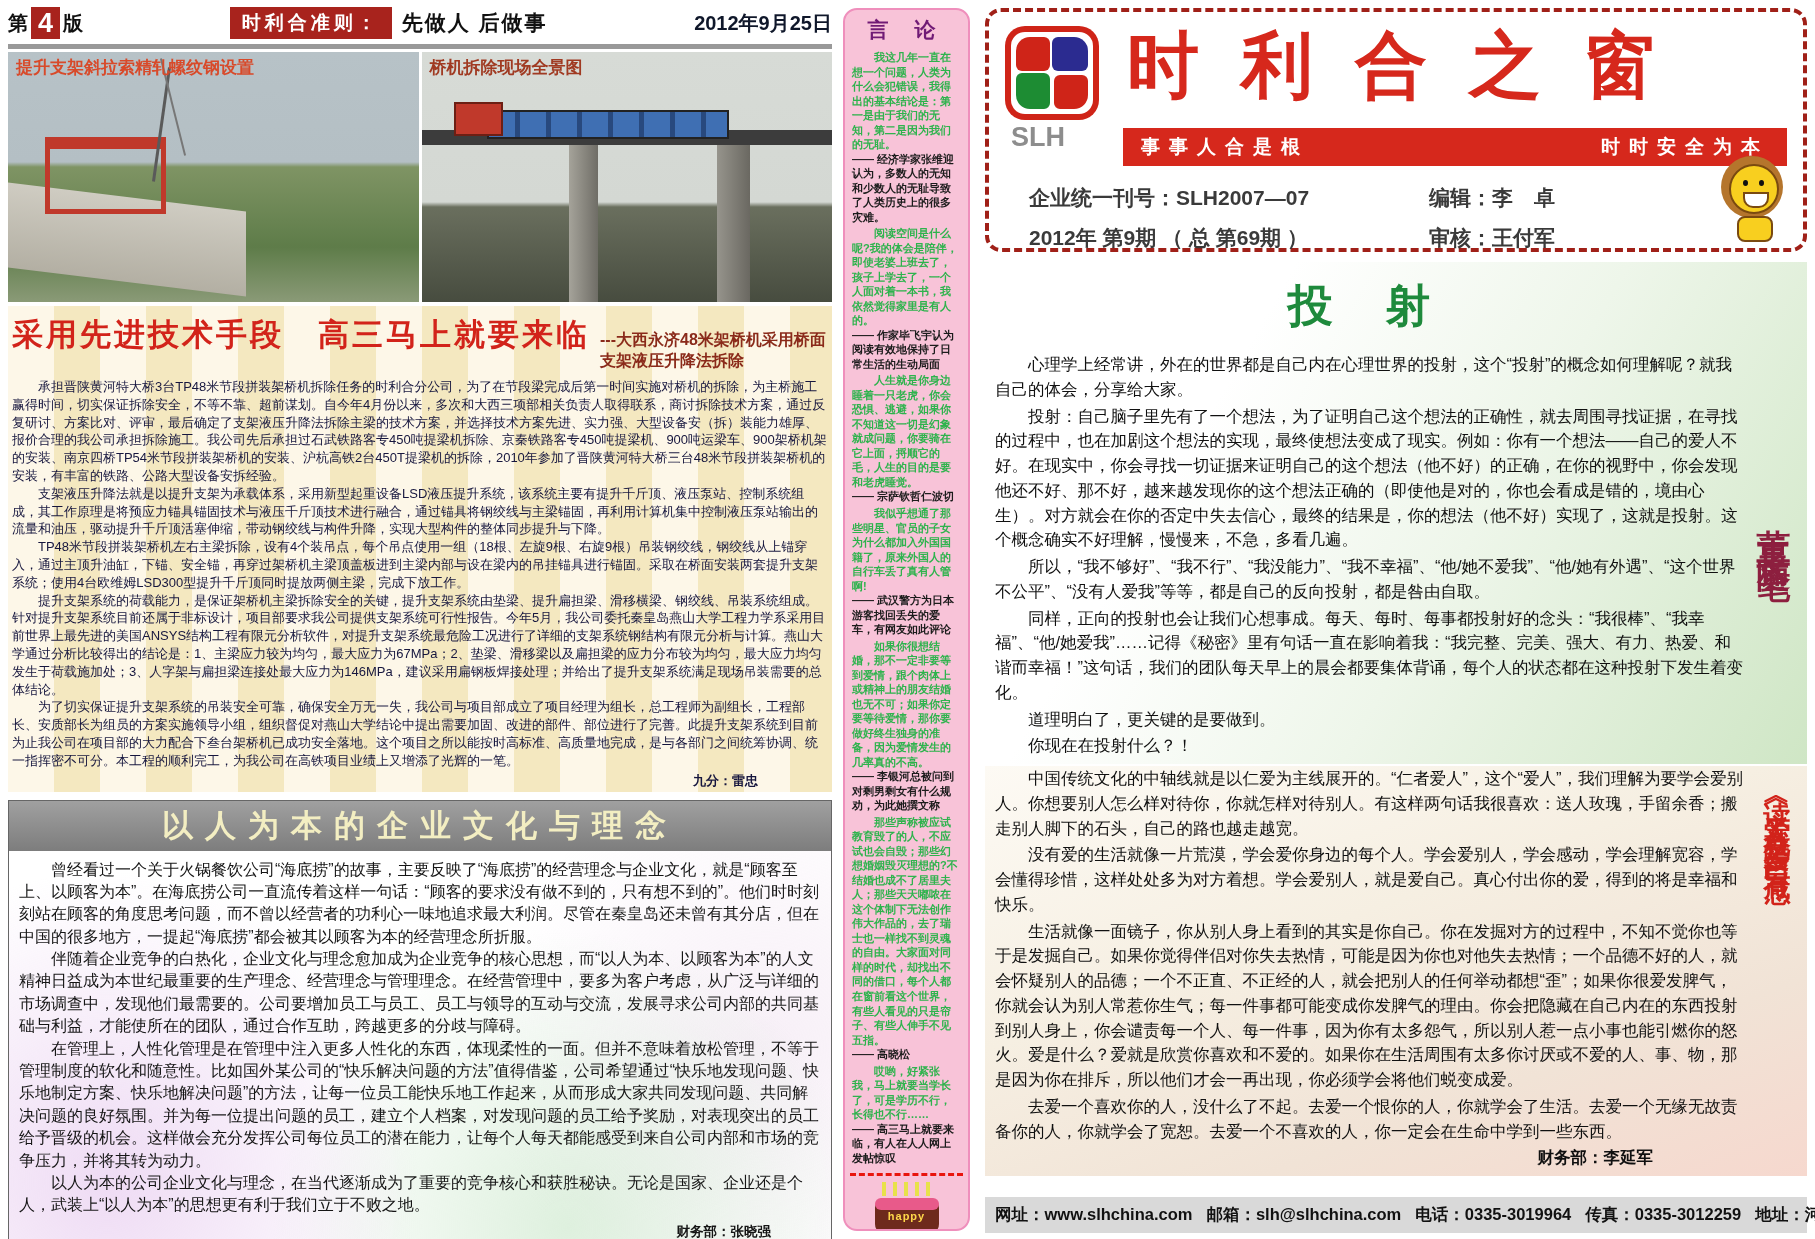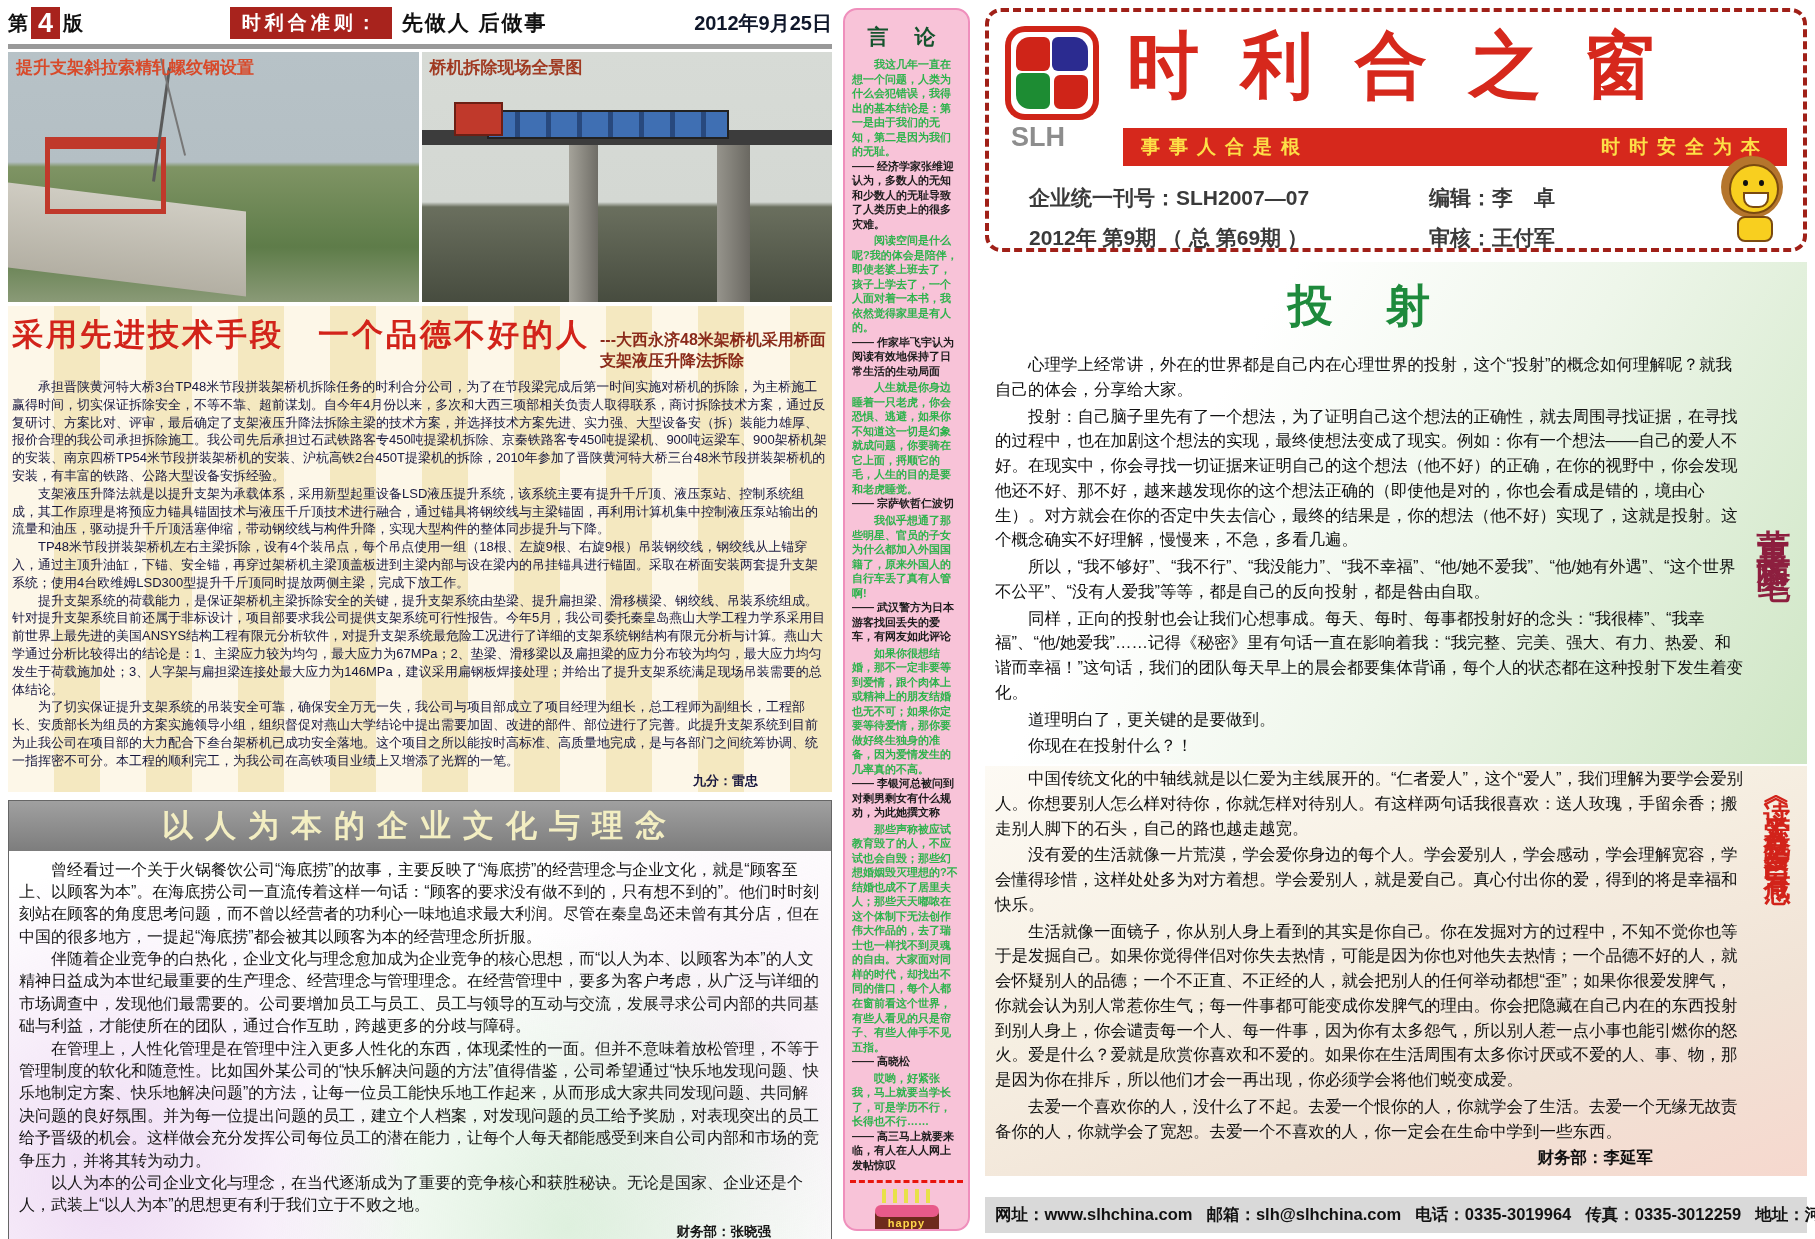--- a/index.html
+++ b/index.html
@@ -45,21 +45,21 @@
     radial-gradient(circle at 12% 85%,rgba(225,190,235,.55),transparent 38%),
     radial-gradient(circle at 68% 95%,rgba(195,228,195,.55),transparent 42%),
     radial-gradient(circle at 92% 55%,rgba(235,215,235,.4),transparent 35%),#fff;overflow:hidden;}
   .a2-titlebar{margin:0;background:linear-gradient(180deg,#a0a0a0,#7d7d7d);color:#f3eec2;font-size:31px;text-align:center;letter-spacing:12px;padding:4px 0;font-weight:bold;font-family:"DejaVu Serif",serif;}
   .a2-body{padding:8px 10px 0;}
   .a2-body p{margin:0;text-indent:2em;font-size:16px;line-height:1.4;color:#151515;}
   .a2-sign{text-align:right;padding:6px 60px 8px 0;font-weight:bold;font-size:13.5px;color:#151515;}
 
   
   .pink-col{position:absolute;left:843px;top:8px;width:127px;height:1223px;background:#f8c3d8;border:2px solid #ef8fbc;border-radius:14px;padding:6px 7px;box-sizing:border-box;overflow:hidden;}
-  .pc-title{color:#14532d;font-size:21px;letter-spacing:10px;text-align:center;margin:7px 0 6px;font-weight:bold;}
+  .pc-title{color:#701a75;font-size:21px;letter-spacing:10px;text-align:center;margin:0 0 6px;font-weight:bold;}
   .quote{margin:0 0 2px;}
   .q-text{color:#2eb34d;margin:0;text-indent:2em;font-size:11px;line-height:1.32;font-weight:bold;}
   .q-attr{color:#1c1c1c;margin:0;font-size:11px;line-height:1.32;font-weight:bold;}
   .pc-divider{border-top:3px dashed #e8150d;margin:8px -2px 6px;}
   .pc-cake{position:relative;width:64px;height:56px;margin:2px auto 4px;}
   .cake-candles{position:absolute;top:0;left:7px;width:50px;height:14px;background:repeating-linear-gradient(90deg,#e8e14a 0 4px,transparent 4px 11px);}
   .cake-body{position:absolute;bottom:4px;left:0;width:64px;height:34px;background:#6e2a1c;border-radius:8px 8px 10px 10px;}
   .cake-top{position:absolute;bottom:28px;left:0;width:64px;height:12px;background:#e85a8a;border-radius:8px;}
   .cake-label{position:absolute;bottom:16px;width:64px;text-align:center;color:#ffd84a;font-size:11px;font-weight:bold;letter-spacing:1px;}
 
@@ -68,21 +68,21 @@
   .masthead{position:relative;margin-top:8px;height:244px;border:4px dashed #a02018;border-radius:16px;box-sizing:border-box;background:#fff;}
   .slh-logo{position:absolute;left:16px;top:14px;width:94px;height:94px;background:#cf2418;border-radius:20px;overflow:hidden;}
   .slh-inner{position:absolute;inset:6px;background:#fff;border-radius:14px;}
   .q{position:absolute;}
   .q.tl{left:11px;top:11px;width:34px;height:34px;background:#cf2418;border-radius:14px 6px 6px 6px;}
   .q.tr{right:11px;top:11px;width:36px;height:34px;background:#2b2b90;border-radius:6px 14px 6px 6px;}
   .q.bl{left:11px;bottom:11px;width:34px;height:36px;background:#1d8c33;border-radius:6px 6px 6px 14px;}
   .q.br{right:11px;bottom:11px;width:34px;height:34px;background:#cf2418;border-radius:6px 6px 14px 6px;}
   .slh-text{position:absolute;left:22px;top:110px;color:#8d8d8d;font-size:27px;font-weight:bold;}
   .mh-title{position:absolute;left:134px;top:2px;margin:4px;color:#d6281c;font-size:72px;font-weight:bold;letter-spacing:42px;font-family:"DejaVu Serif",serif;white-space:nowrap;}
-  .mh-banner{position:absolute;left:134px;top:116px;width:664px;background:#d6281c;color:#fde047;font-size:19px;font-weight:bold;padding:6px 18px;box-sizing:border-box;display:flex;justify-content:space-between;letter-spacing:9px;font-family:"DejaVu Serif",serif;}
+  .mh-banner{position:absolute;left:134px;top:116px;width:664px;background:#d6281c;color:#ffffff;font-size:19px;font-weight:bold;padding:6px 18px;box-sizing:border-box;display:flex;justify-content:space-between;letter-spacing:9px;font-family:"DejaVu Serif",serif;}
   .mh-info{position:absolute;left:40px;top:160px;width:620px;color:#3a3a3a;font-size:21px;font-weight:bold;}
   .mh-row{display:flex;margin-top:12px;}
   .mh-row span:first-child{width:400px;}
   .lion{position:absolute;right:12px;bottom:6px;width:78px;height:88px;}
   .lion-mane{position:absolute;top:2px;left:8px;width:62px;height:62px;border-radius:50%;background:#b5752c;}
   .lion-face{position:absolute;top:10px;left:16px;width:46px;height:46px;border-radius:50%;background:#f8cf1f;border:2px solid #7a4a10;}
   .lion-eye{position:absolute;top:26px;width:5px;height:6px;border-radius:50%;background:#111;}
   .lion-eye.l{left:30px;} .lion-eye.r{left:46px;}
   .lion-mouth{position:absolute;top:38px;left:30px;width:22px;height:12px;background:#fff;border:2px solid #7a4a10;border-radius:0 0 10px 10px;}
   .lion-body{position:absolute;bottom:0;left:24px;width:32px;height:22px;background:#f8cf1f;border:2px solid #7a4a10;border-radius:8px;}
@@ -131,21 +131,21 @@
         <div class="pr-deck"></div>
         <div class="pr-girder"></div>
         <div class="pr-machine"></div>
         <div class="pr-pier1"></div>
         <div class="pr-pier2"></div>
       </figure>
     </div>
 
     <article class="article1">
       <h1 class="a1-titleline">
-        <span class="a1-title">采用先进技术手段　一个品德不好的人</span>
+        <span class="a1-title">采用先进技术手段　高三马上就要来临</span>
         <span class="a1-sub">---大西永济48米架桥机采用桥面支架液压升降法拆除</span>
       </h1>
       <div class="a1-body">
 
           <p>承担晋陕黄河特大桥3台TP48米节段拼装架桥机拆除任务的时利合分公司，为了在节段梁完成后第一时间实施对桥机的拆除，为主桥施工赢得时间，切实保证拆除安全，不等不靠、超前谋划。自今年4月份以来，多次和大西三项部相关负责人取得联系，商讨拆除技术方案，通过反复研讨、方案比对、评审，最后确定了支架液压升降法拆除主梁的技术方案，并选择技术方案先进、实力强、大型设备安（拆）装能力雄厚、报价合理的我公司承担拆除施工。我公司先后承担过石武铁路客专450吨提梁机拆除、京秦铁路客专450吨提梁机、900吨运梁车、900架桥机架的安装、南京四桥TP54米节段拼装架桥机的安装、沪杭高铁2台450T提梁机的拆除，2010年参加了晋陕黄河特大桥三台48米节段拼装架桥机的安装，有丰富的铁路、公路大型设备安拆经验。</p>
           <p>支架液压升降法就是以提升支架为承载体系，采用新型起重设备LSD液压提升系统，该系统主要有提升千斤顶、液压泵站、控制系统组成，其工作原理是将预应力锚具锚固技术与液压千斤顶技术进行融合，通过锚具将钢绞线与主梁锚固，再利用计算机集中控制液压泵站输出的流量和油压，驱动提升千斤顶活塞伸缩，带动钢绞线与构件升降，实现大型构件的整体同步提升与下降。</p>
           <p>TP48米节段拼装架桥机左右主梁拆除，设有4个装吊点，每个吊点使用一组（18根、左旋9根、右旋9根）吊装钢绞线，钢绞线从上锚穿入，通过主顶升油缸，下锚、安全锚，再穿过架桥机主梁顶盖板进到主梁内部与设在梁内的吊挂锚具进行锚固。采取在桥面安装两套提升支架系统；使用4台欧维姆LSD300型提升千斤顶同时提放两侧主梁，完成下放工作。</p>
           <p>提升支架系统的荷载能力，是保证架桥机主梁拆除安全的关键，提升支架系统由垫梁、提升扁担梁、滑移横梁、钢绞线、吊装系统组成。针对提升支架系统目前还属于非标设计，项目部要求我公司提供支架系统可行性报告。今年5月，我公司委托秦皇岛燕山大学工程力学系采用目前世界上最先进的美国ANSYS结构工程有限元分析软件，对提升支架系统最危险工况进行了详细的支架系统钢结构有限元分析与计算。燕山大学通过分析比较得出的结论是：1、主梁应力较为均匀，最大应力为67MPa；2、垫梁、滑移梁以及扁担梁的应力分布较为均匀，最大应力均匀发生于荷载施加处；3、人字架与扁担梁连接处最大应力为146MPa，建议采用扁钢板焊接处理；并给出了提升支架系统满足现场吊装需要的总体结论。</p>
           <p>为了切实保证提升支架系统的吊装安全可靠，确保安全万无一失，我公司与项目部成立了项目经理为组长，总工程师为副组长，工程部长、安质部长为组员的方案实施领导小组，组织督促对燕山大学结论中提出需要加固、改进的部件、部位进行了完善。此提升支架系统到目前为止我公司在项目部的大力配合下叁台架桥机已成功安全落地。这个项目之所以能按时高标准、高质量地完成，是与各部门之间统筹协调、统一指挥密不可分。本工程的顺利完工，为我公司在高铁项目业绩上又增添了光辉的一笔。</p>
         </div>

